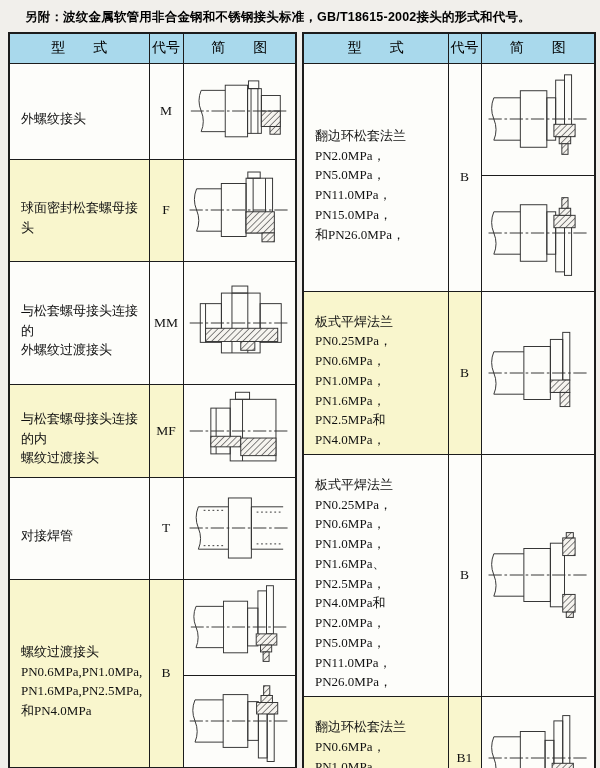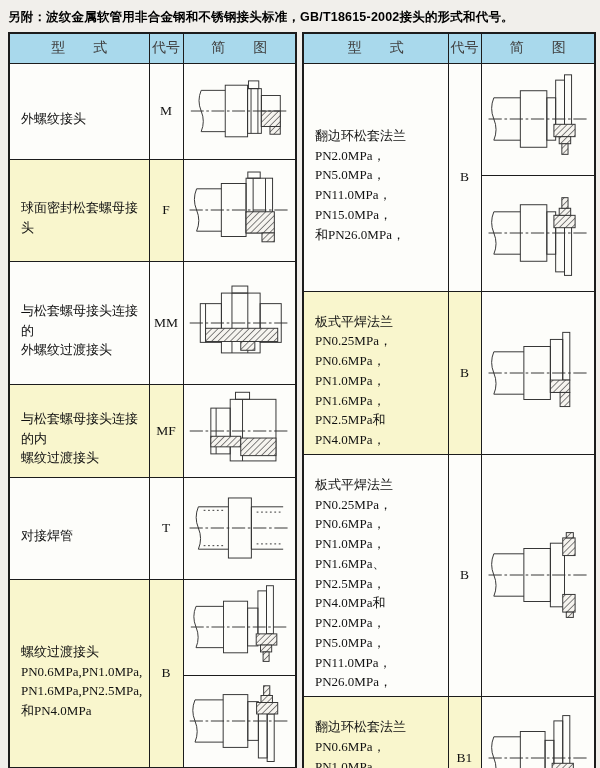--- a/index.html
+++ b/index.html
@@ -8,31 +8,31 @@
   *{box-sizing:border-box;margin:0;padding:0;}
   html,body{width:600px;}
   body{
     width:600px;height:768px;background:var(--pg);
     font-family:"Liberation Serif","DejaVu Serif",serif;color:#111;
     overflow:hidden;position:relative;
   }
   .title{
     font-family:"Liberation Sans","DejaVu Sans",sans-serif;
     font-weight:bold;font-size:12.5px;letter-spacing:.2px;
-    padding:9px 16px 6px 8px;color:#000;
+    padding:9px 16px 6px 8px;color:#000;margin-left:17px;
   }
   .tables{display:flex;gap:5px;padding:0 8px;align-items:flex-start;}
   table{
     border-collapse:collapse;table-layout:fixed;background:var(--cell);
     border:2px solid var(--bd);
   }
   td,th{border:1px solid var(--bd);overflow:hidden;}
   th{
     background:var(--hdr);font-weight:normal;font-size:14px;height:30px;
-    text-align:center;vertical-align:middle;color:#404040;
+    text-align:center;vertical-align:middle;color:#000000;
   }
   td.type{
     font-size:13px;line-height:1.52;text-align:left;vertical-align:middle;
     padding:20px 6px 4px 11px;white-space:pre-line;
   }
   td.code{font-size:13.5px;text-align:center;vertical-align:middle;}
   td.diag{text-align:center;vertical-align:middle;background:var(--cell);padding:0;}
   td[data-hl="true"]{background:var(--hl);}
   .diag svg{display:block;margin:0 auto;}
   

